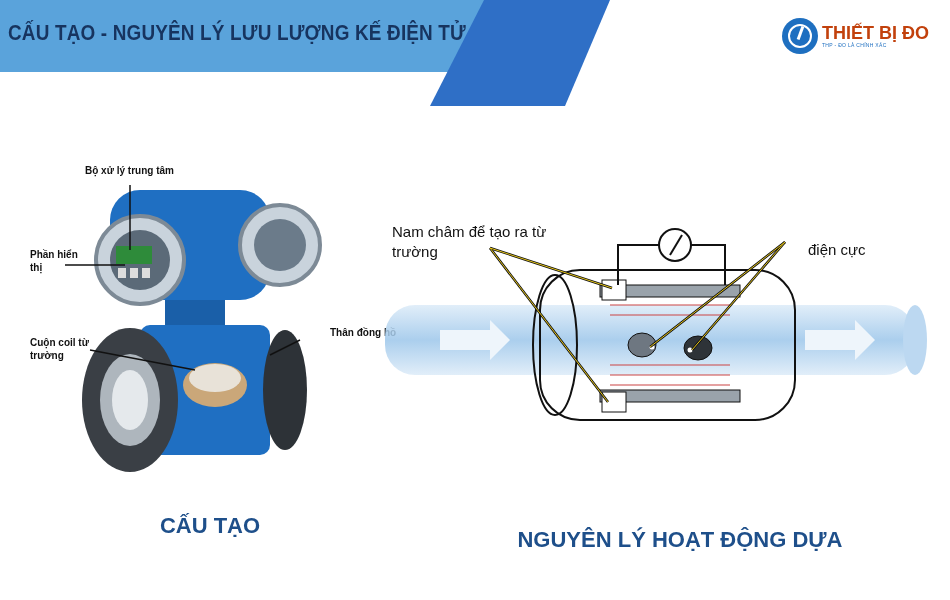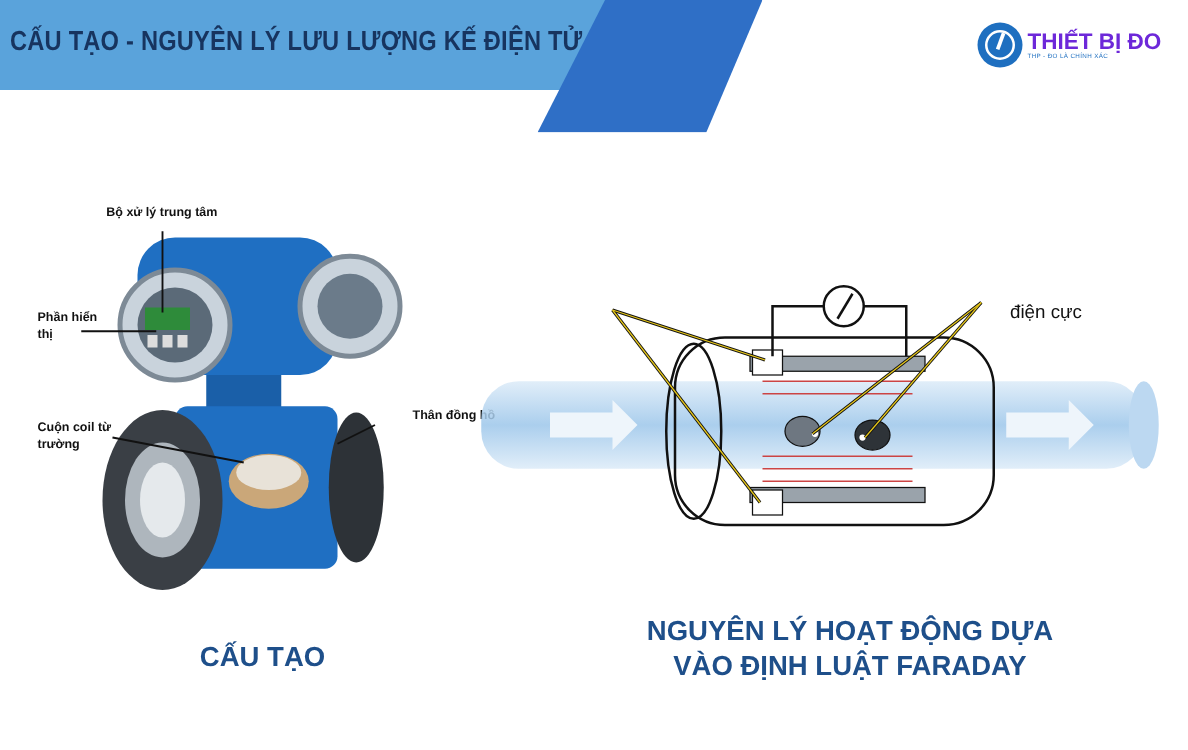--- a/index.html
+++ b/index.html
@@ -5,21 +5,21 @@
   html, body { margin:0; padding:0; }
   body { width:950px; height:600px; background:#ffffff; position:relative; overflow:hidden; font-family:"Liberation Sans", sans-serif; }
   .header-band { position:absolute; left:0; top:0; width:510px; height:72px; background:#5aa3db; }
   .header-slant { position:absolute; left:430px; top:0; width:180px; height:106px; background:#2f6fc6; clip-path:polygon(30% 0,100% 0,75% 100%,0 100%); }
   .title { position:absolute; left:8px; top:20px; font-size:22px; font-weight:bold; color:#17345f; letter-spacing:0.2px; white-space:nowrap; transform:scaleX(0.86); transform-origin:left center; }
   .logo { position:absolute; left:782px; top:18px; display:flex; align-items:center; }
   .logo-mark { width:36px; height:36px; border-radius:50%; background:#1e6fc0; position:relative; }
   .logo-mark:after { content:""; position:absolute; left:6px; top:6px; width:24px; height:24px; border-radius:50%; border:2px solid #fff; box-sizing:border-box; }
   .logo-needle { position:absolute; left:17px; top:8px; width:3px; height:14px; background:#fff; transform:rotate(20deg); z-index:2; }
   .logo-text { margin-left:4px; }
-  .logo-name { font-size:18px; font-weight:bold; color:#6d28d9; line-height:18px; }
+  .logo-name { font-size:18px; font-weight:bold; color:#c2410c; line-height:18px; }
   .logo-tag { font-size:5px; color:#1e6fc0; letter-spacing:0.3px; }
 
   .device { position:absolute; left:30px; top:150px; width:350px; height:330px; }
   .lbl { position:absolute; font-size:10px; font-weight:bold; color:#111; line-height:13px; }
   .caption { position:absolute; font-size:22px; font-weight:bold; color:#1e4f8a; text-align:center; line-height:28px; }
 
   .diagram { position:absolute; left:380px; top:200px; width:570px; height:250px; }
   .dlbl { position:absolute; font-size:15px; color:#111; line-height:20px; }
 </style>
 </head>
@@ -120,19 +120,19 @@
         <line x1="405" y1="42" x2="270" y2="147"></line>
         <line x1="405" y1="42" x2="312" y2="150"></line>
       </g>
     <g stroke="#e6c619" stroke-width="1">
         <line x1="110" y1="48" x2="232" y2="88"></line>
         <line x1="110" y1="48" x2="228" y2="202"></line>
         <line x1="405" y1="42" x2="270" y2="147"></line>
         <line x1="405" y1="42" x2="312" y2="150"></line>
       </g>
   </svg>
+  <div class="dlbl" style="left:12px;top:22px;width:160px;">Nam châm để tạo ra từ trường</div>
   <div class="dlbl" style="left:428px;top:40px;">điện cực</div>
 </div>
 
-<div class="caption" style="left:470px;top:491px;width:420px;">
+<div class="caption" style="left:470px;top:526px;width:420px;">
   <div>NGUYÊN LÝ HOẠT ĐỘNG DỰA</div>
-  <div>VÀO ĐỊNH LUẬT FARADAY</div>
 </div>
 
 </body></html>

